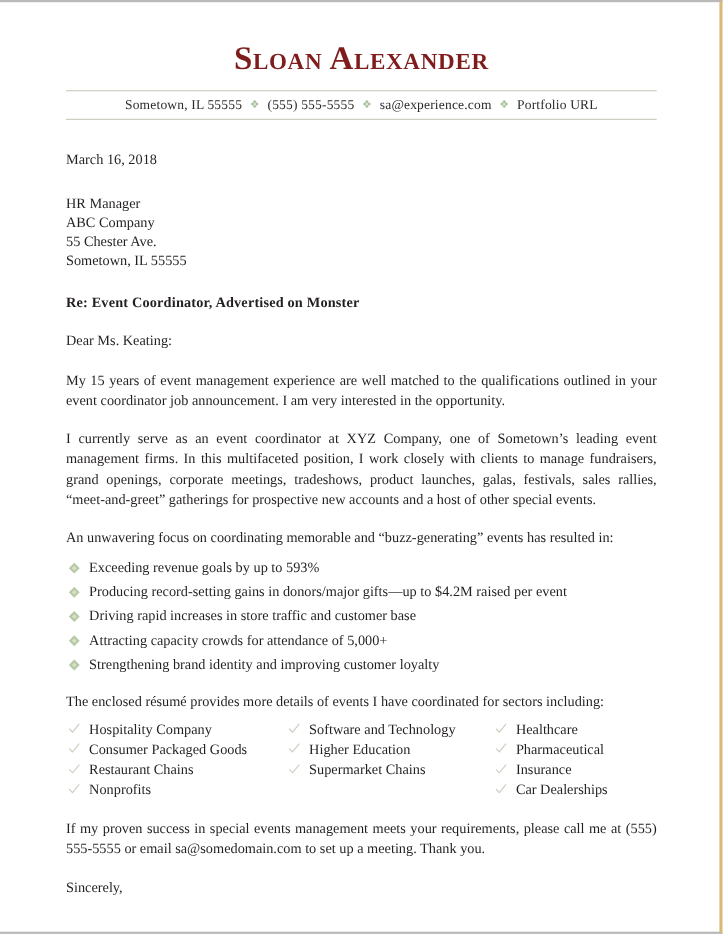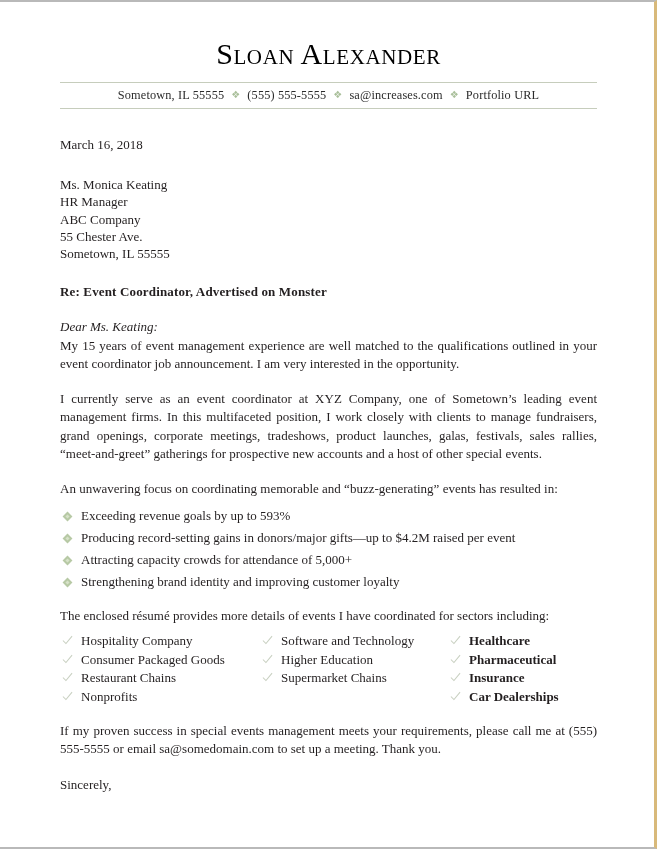--- a/index.html
+++ b/index.html
@@ -34,26 +34,26 @@
     box-sizing: border-box;
   }
 
   
   .letterhead {
     text-align: center;
   }
   .name {
     font-family: "Liberation Serif", "DejaVu Serif", serif;
     font-variant: small-caps;
-    font-weight: normal;
+    font-weight: bold;
     font-size: 30px;
     letter-spacing: 0.6px;
     line-height: 1.08;
     margin: 18px 0 12px 0;
-    color: #000000;
+    color: #7f1d1d;
   }
   .rule {
     height: 1px;
     background: #c6cdbc;
     width: 100%;
   }
   .contact {
     font-size: 12.3px;
     letter-spacing: 0.15px;
     padding: 5px 0 5px 0;
@@ -82,22 +82,21 @@
     line-height: 1.32;
     margin-bottom: 21px;
   }
   .recipient div { white-space: nowrap; }
   .subject {
     font-weight: bold;
     letter-spacing: 0.15px;
     margin-bottom: 17px;
   }
   .salutation {
-    margin-bottom: 1px;
-    font-style: italic;
+    margin-bottom: 18px;
   }
   p.para {
     margin: 0 0 16px 0;
     text-align: justify;
     line-height: 1.42;
   }
   p.lead-in {
     margin: 0 0 9px 0;
     line-height: 1.42;
     font-family: Liberation Serif, serif;
@@ -140,21 +139,21 @@
   }
   .sectors {
     display: flex;
     margin-bottom: 16px;
   }
   .sectors .col {
     flex: 0 0 auto;
   }
   .sectors .col:nth-child(1) { width: 200px; }
   .sectors .col:nth-child(2) { width: 188px; }
-  .sectors .col:nth-child(3) { width: 150px; font-weight: bold; }
+  .sectors .col:nth-child(3) { width: 150px; }
   .sector-item {
     position: relative;
     padding-left: 21px;
     line-height: 1.42;
     white-space: nowrap;
   }
   .check {
     position: absolute;
     left: 2px;
     top: 3px;
@@ -173,31 +172,30 @@
 </head>
 <body>
 
 <div id="page">
   <div id="sheet">
 
     <div class="letterhead">
       <div class="name">Sloan Alexander</div>
       <div class="rule"></div>
       <div class="contact">
-        <span>Sometown, IL 55555</span><span class="sep">❖</span><span>(555) 555-5555</span><span class="sep">❖</span><span>sa@increases.com</span><span class="sep">❖</span><span>Portfolio URL</span>
+        <span>Sometown, IL 55555</span><span class="sep">❖</span><span>(555) 555-5555</span><span class="sep">❖</span><span>sa@experience.com</span><span class="sep">❖</span><span>Portfolio URL</span>
       </div>
       <div class="rule"></div>
     </div>
 
     <div class="body-area">
 
       <div class="date">March 16, 2018</div>
 
       <div class="recipient">
-        <div>Ms. Monica Keating</div>
         <div>HR Manager</div>
         <div>ABC Company</div>
         <div>55 Chester Ave.</div>
         <div>Sometown, IL 55555</div>
       </div>
 
       <div class="subject">Re: Event Coordinator, Advertised on Monster</div>
 
       <div class="salutation">Dear Ms. Keating:</div>
 
@@ -211,20 +209,24 @@
         <li>
           <span class="diamond"></span>
           <span>Exceeding revenue goals by up to 593%</span>
         </li>
         <li>
           <span class="diamond"></span>
           <span>Producing record-setting gains in donors/major gifts—up to $4.2M raised per event</span>
         </li>
         <li>
           <span class="diamond"></span>
+          <span>Driving rapid increases in store traffic and customer base</span>
+        </li>
+        <li>
+          <span class="diamond"></span>
           <span>Attracting capacity crowds for attendance of 5,000+</span>
         </li>
         <li>
           <span class="diamond"></span>
           <span>Strengthening brand identity and improving customer loyalty</span>
         </li>
       </ul>
 
       <p class="sectors-intro">The enclosed résumé provides more details of events I have coordinated for sectors including:</p>
 

